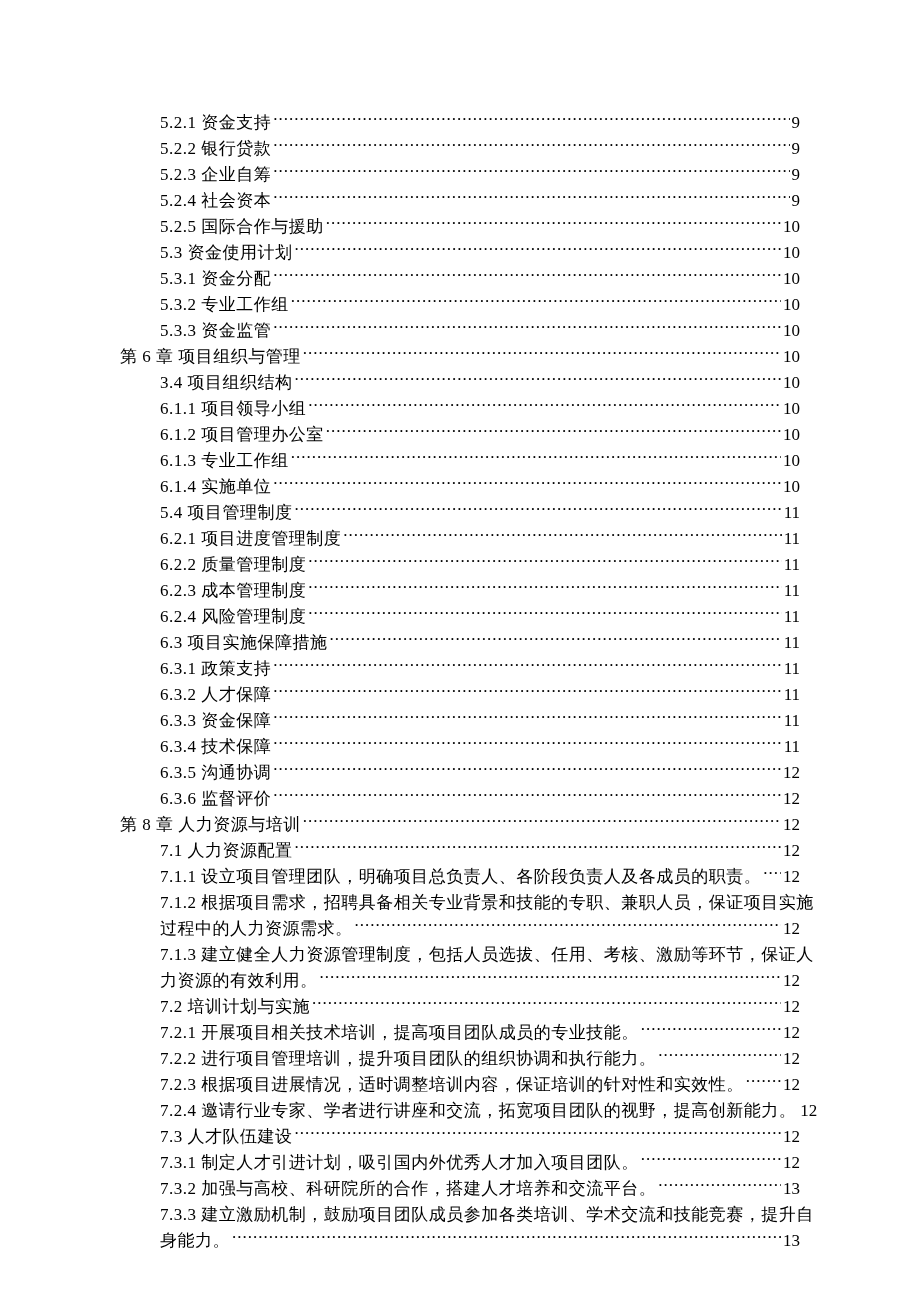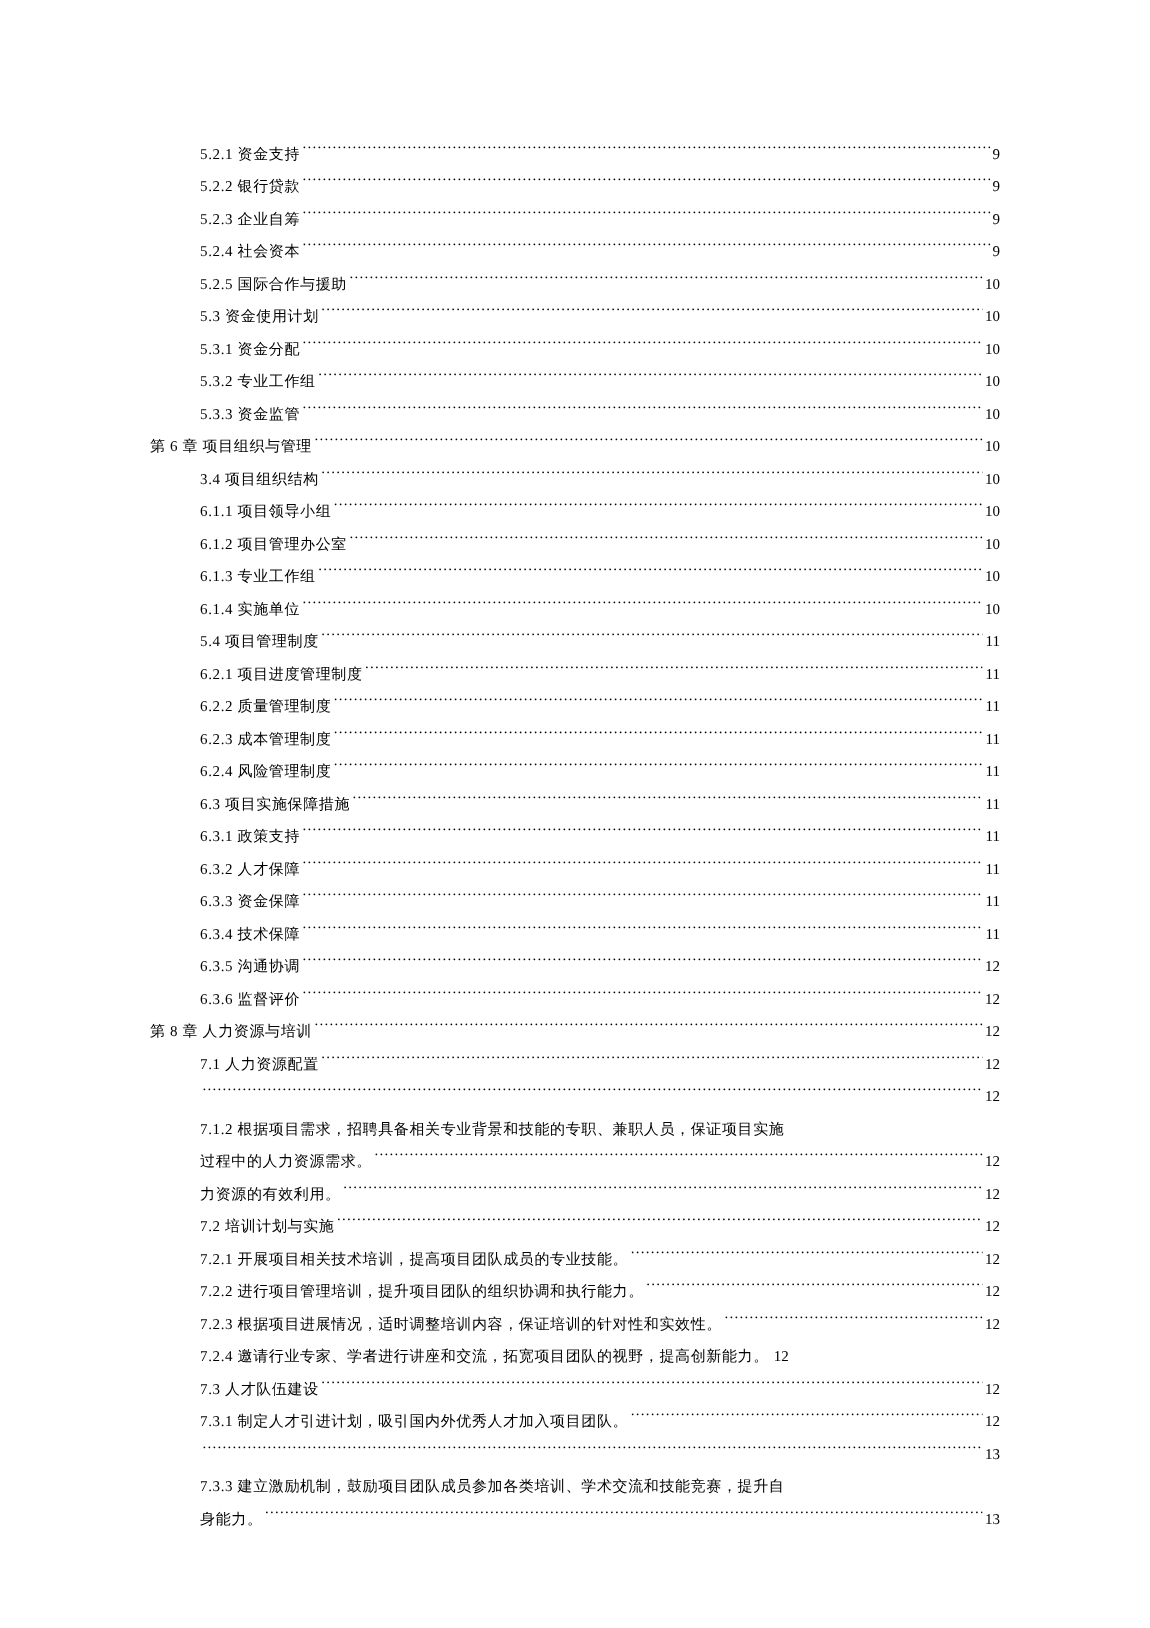--- a/index.html
+++ b/index.html
@@ -8,21 +8,21 @@
     background: #fff;
     font-family: "SimSun", "宋体", serif;
     width: 920px;
   }
   .page {
     padding: 110px 120px 60px 120px;
     box-sizing: border-box;
     width: 920px;
   }
   .toc-line {
-    font-size: 12px;
+    font-size: 17px;
     line-height: 26px;
     color: #000;
     display: flex;
     align-items: baseline;
     white-space: nowrap;
   }
   .toc-line.level-1 { padding-left: 0; text-align: right; }
   .toc-line.level-2 { padding-left: 40px; }
   .toc-title {
     flex-shrink: 0;
@@ -192,30 +192,34 @@
         <span class="toc-title">第 8 章 人力资源与培训</span>
         <span class="toc-dots"></span>
         <span class="toc-page">12</span>
       </div>
       <div class="toc-line level-2">
         <span class="toc-title">7.1 人力资源配置</span>
         <span class="toc-dots"></span>
         <span class="toc-page">12</span>
       </div>
       <div class="toc-line level-2">
+        <span class="toc-title">7.1.1 设立项目管理团队，明确项目总负责人、各阶段负责人及各成员的职责。 </span>
         <span class="toc-dots"></span>
         <span class="toc-page">12</span>
       </div>
       <div class="toc-line level-2">
         <span class="toc-title">7.1.2 根据项目需求，招聘具备相关专业背景和技能的专职、兼职人员，保证项目实施</span>
       </div>
       <div class="toc-line level-2">
         <span class="toc-title">过程中的人力资源需求。 </span>
         <span class="toc-dots"></span>
         <span class="toc-page">12</span>
+      </div>
+      <div class="toc-line level-2">
+        <span class="toc-title">7.1.3 建立健全人力资源管理制度，包括人员选拔、任用、考核、激励等环节，保证人</span>
       </div>
       <div class="toc-line level-2">
         <span class="toc-title">力资源的有效利用。 </span>
         <span class="toc-dots"></span>
         <span class="toc-page">12</span>
       </div>
       <div class="toc-line level-2">
         <span class="toc-title">7.2 培训计划与实施</span>
         <span class="toc-dots"></span>
         <span class="toc-page">12</span>
@@ -244,20 +248,21 @@
         <span class="toc-title">7.3 人才队伍建设</span>
         <span class="toc-dots"></span>
         <span class="toc-page">12</span>
       </div>
       <div class="toc-line level-2">
         <span class="toc-title">7.3.1 制定人才引进计划，吸引国内外优秀人才加入项目团队。 </span>
         <span class="toc-dots"></span>
         <span class="toc-page">12</span>
       </div>
       <div class="toc-line level-2">
+        <span class="toc-title">7.3.2 加强与高校、科研院所的合作，搭建人才培养和交流平台。 </span>
         <span class="toc-dots"></span>
         <span class="toc-page">13</span>
       </div>
       <div class="toc-line level-2">
         <span class="toc-title">7.3.3 建立激励机制，鼓励项目团队成员参加各类培训、学术交流和技能竞赛，提升自</span>
       </div>
       <div class="toc-line level-2">
         <span class="toc-title">身能力。 </span>
         <span class="toc-dots"></span>
         <span class="toc-page">13</span>

